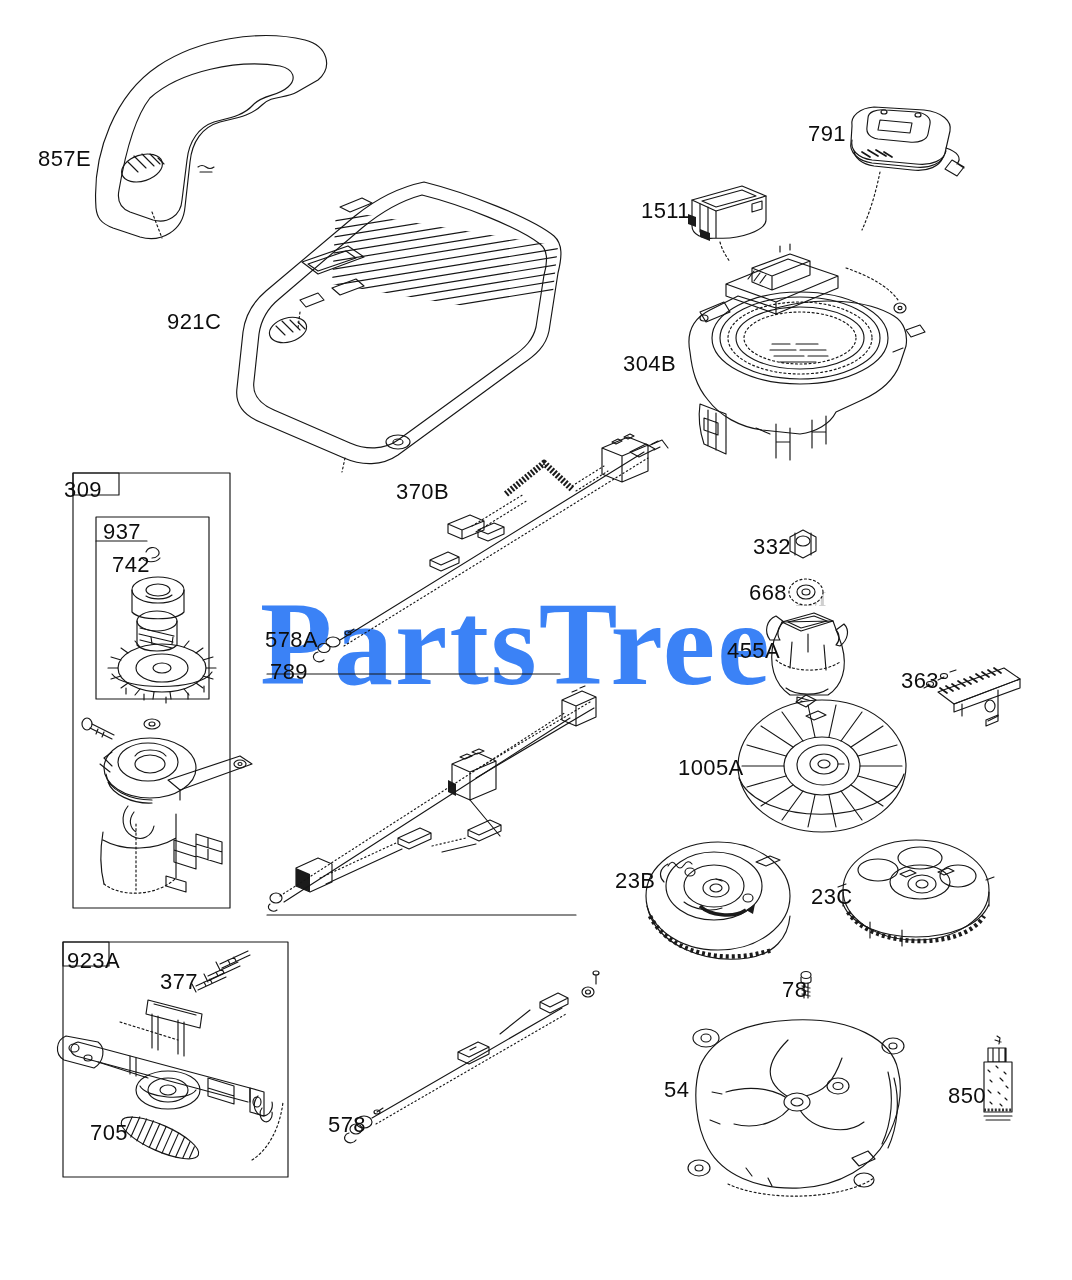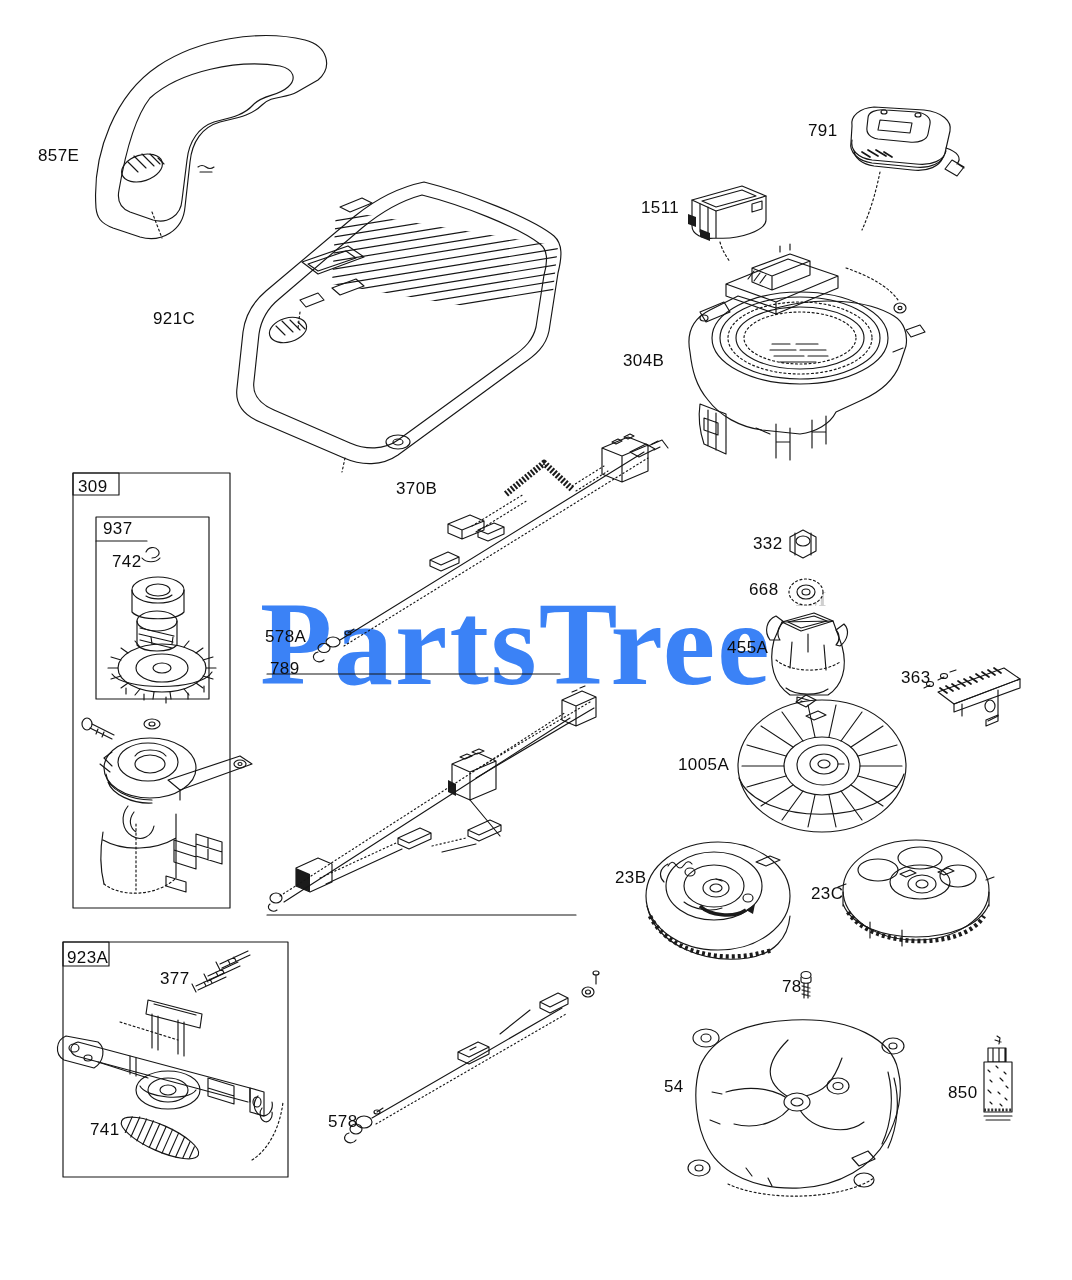--- a/index.html
+++ b/index.html
@@ -10,21 +10,21 @@
       letter-spacing:2px;line-height:1.15;user-select:none;}
   .wm-tm{position:absolute;left:793px;top:588px;z-index:1;
       font-family:"Liberation Serif",serif;font-weight:700;font-size:20px;letter-spacing:1px;}
   svg.art{position:absolute;left:0;top:0;z-index:2;}
   .s{stroke:#161616;stroke-width:1.15;fill:none;stroke-linecap:round;stroke-linejoin:round;}
   .w{fill:#ffffff;}
   .dk{fill:#1b1b1b;stroke:none;}
   .d{stroke-dasharray:2,2.6;}
   .dt{stroke-dasharray:1.3,2.8;}
   .h{stroke-width:1.7;}
-  .lbl{position:absolute;z-index:3;font-size:17px;color:#0d0d0d;letter-spacing:.4px;white-space:nowrap;}
+  .lbl{position:absolute;z-index:3;font-size:22px;color:#0d0d0d;letter-spacing:.4px;white-space:nowrap;}
 </style>
 </head>
 <body>
 
 <div class="stage">
 
   <div class="wm" style="color:#3b82f6;">PartsTree</div>
   <div class="wm-tm" style="color:#cfcfcf;">TM</div>
 
   <svg class="art" width="1072" height="1280" viewBox="0 0 1072 1280">
@@ -335,37 +335,37 @@
       <path class="s" d="M458,1052 l20,-10 11,5 -20,10 Z M458,1052 v7 l11,5 20,-10 v-7 M470,1050 l6,-3"></path>
       <path class="s" d="M540,1002 l18,-9 10,5 -18,9 Z M540,1002 v6 l10,5 18,-9 v-6"></path>
       <ellipse class="s" cx="588" cy="992" rx="6" ry="5"></ellipse>
       <ellipse class="s" cx="588" cy="992" rx="2.5" ry="2"></ellipse>
       <path class="s" d="M596,984 V975 M530,1010 L500,1034"></path>
       <ellipse class="s" cx="596" cy="973" rx="3" ry="2"></ellipse>
     </g>
   </svg>
 
   <div class="lbl" style="left:38px;top:146px">857E</div>
-  <div class="lbl" style="left:153px;top:309px">921C</div>
+  <div class="lbl" style="left:167px;top:309px">921C</div>
   <div class="lbl" style="left:808px;top:121px">791</div>
   <div class="lbl" style="left:641px;top:198px">1511</div>
   <div class="lbl" style="left:623px;top:351px">304B</div>
   <div class="lbl" style="left:396px;top:479px">370B</div>
-  <div class="lbl" style="left:78px;top:477px">309</div>
+  <div class="lbl" style="left:64px;top:477px">309</div>
   <div class="lbl" style="left:103px;top:519px">937</div>
   <div class="lbl" style="left:112px;top:552px">742</div>
   <div class="lbl" style="left:265px;top:627px">578A</div>
   <div class="lbl" style="left:270px;top:659px">789</div>
   <div class="lbl" style="left:753px;top:534px">332</div>
   <div class="lbl" style="left:749px;top:580px">668</div>
   <div class="lbl" style="left:727px;top:638px">455A</div>
   <div class="lbl" style="left:901px;top:668px">363</div>
   <div class="lbl" style="left:678px;top:755px">1005A</div>
   <div class="lbl" style="left:615px;top:868px">23B</div>
   <div class="lbl" style="left:811px;top:884px">23C</div>
   <div class="lbl" style="left:782px;top:977px">78</div>
   <div class="lbl" style="left:664px;top:1077px">54</div>
   <div class="lbl" style="left:948px;top:1083px">850</div>
   <div class="lbl" style="left:67px;top:948px">923A</div>
   <div class="lbl" style="left:160px;top:969px">377</div>
-  <div class="lbl" style="left:90px;top:1120px">741</div>
+  <div class="lbl" style="left:90px;top:1120px">705</div>
   <div class="lbl" style="left:328px;top:1112px">578</div>
 </div>
 
 </body></html>

